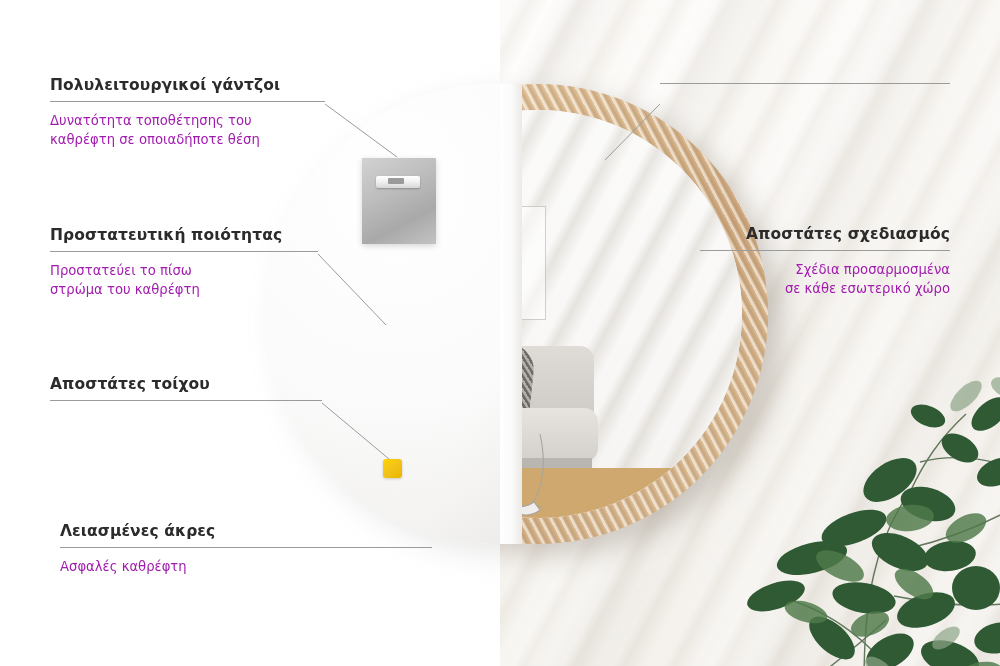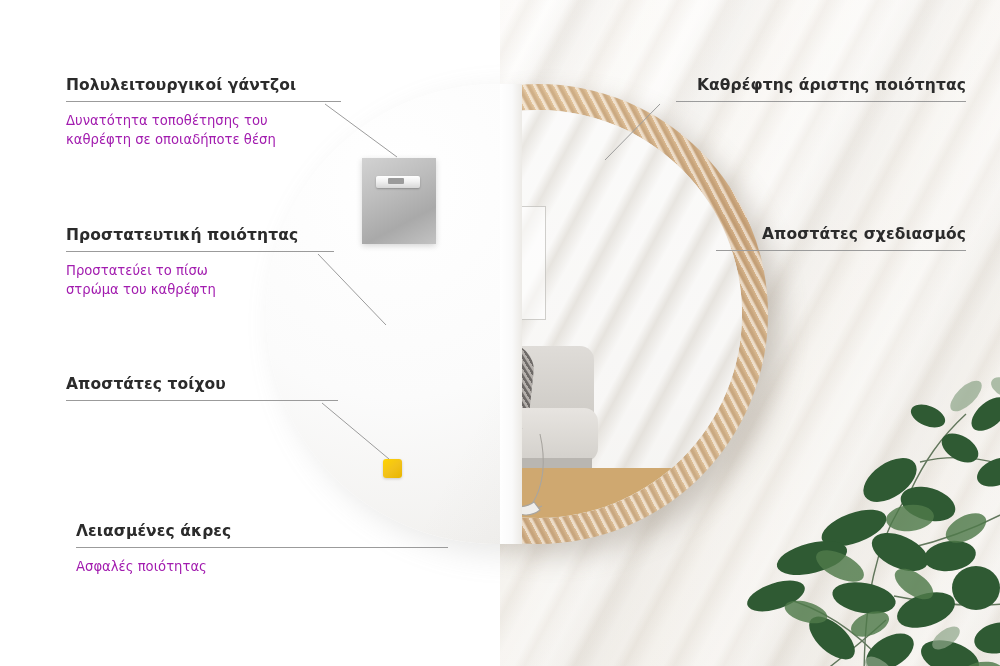--- a/index.html
+++ b/index.html
@@ -175,21 +175,21 @@
 
   
   .spacer{
     position:absolute;left:383px;top:459px;width:19px;height:19px;
     border-radius:3px;
     background:linear-gradient(140deg,#ffd400 0%,#f2c21a 50%,#e8b500 100%);
     box-shadow:0 1px 3px rgba(0,0,0,.18);
   }
 
   
-  .callout{position:absolute;margin-left:16px;}
+  .callout{position:absolute;}
   .callout .title{
     font-size:15.5px;font-weight:700;color:#2b2b2b;letter-spacing:.1px;
     white-space:nowrap;
   }
   .callout .rule{
     height:1px;background:#9b9b9b;margin-top:7px;
   }
   .callout .desc{
     margin-top:9px;font-size:13.2px;line-height:1.45;color:#a21caf;
     font-weight:400;
@@ -333,26 +333,26 @@
   </div>
 
   <div class="callout" id="c-spacers">
     <div class="title">Αποστάτες τοίχου</div>
     <div class="rule"></div>
   </div>
 
   <div class="callout" id="c-edges">
     <div class="title">Λειασμένες άκρες</div>
     <div class="rule"></div>
-    <div class="desc">Ασφαλές ποιότητας</div>
+    <div class="desc">Ασφαλές καθρέφτη</div>
   </div>
 
   <div class="callout right" id="c-quality">
-    <div class="title">Καθρέφτης άριστης ποιότητας</div>
     <div class="rule"></div>
   </div>
 
   <div class="callout right" id="c-design">
     <div class="title">Αποστάτες σχεδιασμός</div>
     <div class="rule"></div>
+    <div class="desc">Σχέδια προσαρμοσμένα<br>σε κάθε εσωτερικό χώρο</div>
   </div>
 
 </div>
 
 </body></html>

